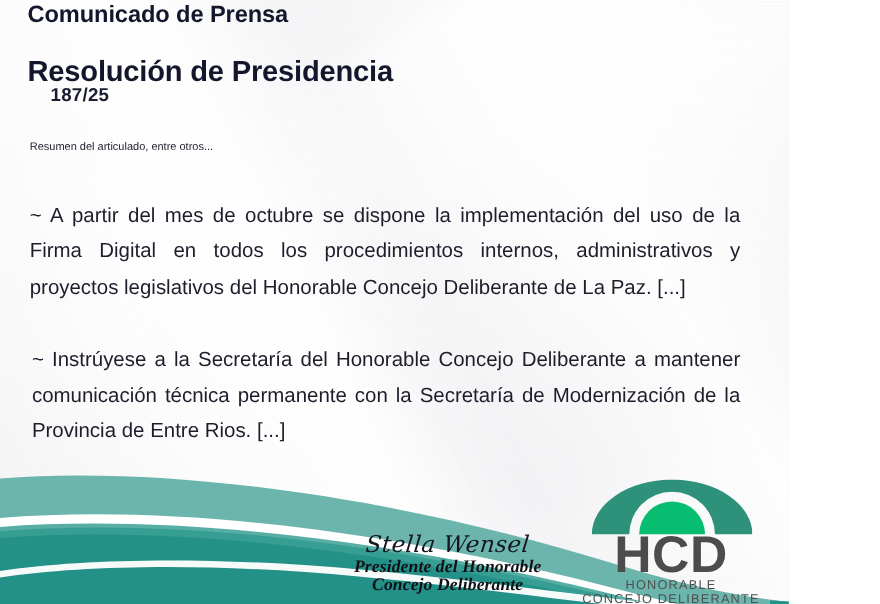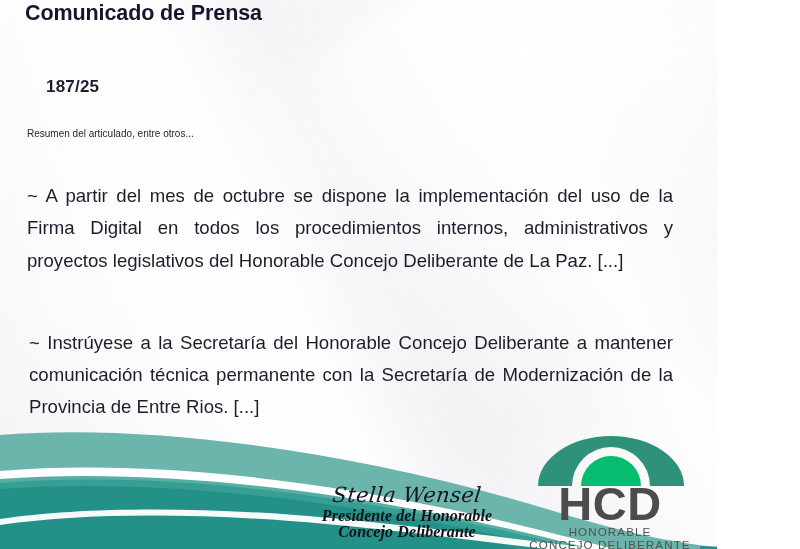--- a/index.html
+++ b/index.html
@@ -169,21 +169,21 @@
     width: 646px;
     font-size: 18.6px;
     font-weight: 400;
     line-height: 32.3px;
     color: #1c1e2b;
     text-align: justify;
     text-justify: inter-word;
   }
   .body-para.last-flush { text-align-last: left; }
   #para-1 { top: 164px; margin-top: 16px; }
-  #para-2 { top: 308px; left: 29px; width: 644px; }
+  #para-2 { top: 292px; left: 29px; width: 644px; }
 
   
   #signature-block {
     position: absolute;
     left: 300px;
     top: 483px;
     width: 214px;
     text-align: center;
   }
   #signature-name {
@@ -270,20 +270,21 @@
         <path d="M0,140 C80,128 200,127 330,139 C430,148 510,160 600,170 L600,176 C506,166 424,154 326,145 C198,133 80,134 0,146 Z" fill="#ffffff" opacity=".96"></path>
 
         <path d="M700,167 C720,168 740,169 752,169 L752,170 L700,170 Z" fill="#249189"></path>
       </svg>
     </div>
 
     <div class="content">
 
       <div id="kicker">Comunicado de Prensa</div>
 
+      <div id="headline">Resolución de Presidencia</div>
 
       <div id="resolution-number">187/25</div>
 
       <div id="summary-lead">Resumen del articulado, entre otros...</div>
 
       <p id="para-1" class="body-para last-flush">~ A partir del mes de octubre se dispone la implementación del uso de la Firma Digital en todos los procedimientos internos, administrativos y proyectos legislativos del Honorable Concejo Deliberante de La Paz. [...]</p>
 
       <p id="para-2" class="body-para last-flush">~ Instrúyese a la Secretaría del Honorable Concejo Deliberante a mantener comunicación técnica permanente con la Secretaría de Modernización de la Provincia de Entre Rios. [...]</p>
 
       <div id="signature-block">

